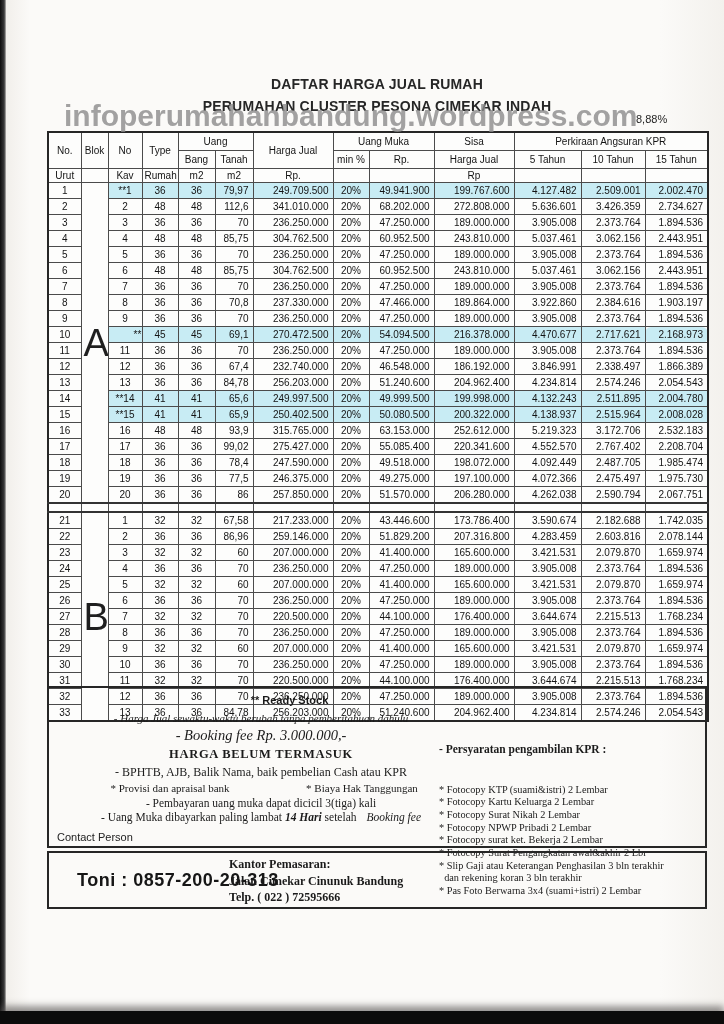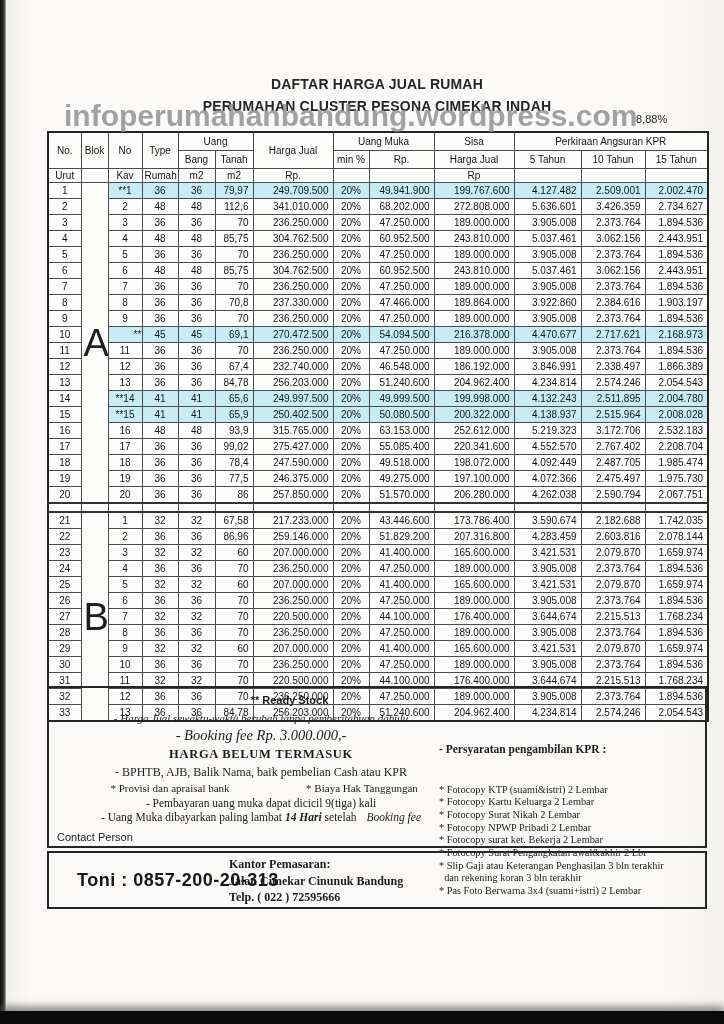--- a/index.html
+++ b/index.html
@@ -595,21 +595,21 @@
     <div class="notes-left">
         <div class="n-ready">** Ready Stock</div>
         <div class="n-it">- Harga Jual sewaktu-waktu berubah tanpa pemberitahuan dahulu</div>
         <div class="n-book">- Booking fee Rp. 3.000.000,-</div>
         <div class="n-caps">HARGA BELUM  TERMASUK</div>
         <div class="n-p12">-  BPHTB, AJB, Balik Nama, baik pembelian Cash atau KPR</div>
         <div class="n-cols">
           <span>* Provisi dan apraisal bank</span>
           <span>* Biaya Hak Tanggungan</span>
         </div>
-        <div class="n-p11">- Pembayaran uang muka dapat dicicil 9(tiga) kali</div>
+        <div class="n-p11">- Pembayaran uang muka dapat dicicil 3(tiga) kali</div>
         <div class="n-p11"><span>- Uang Muka dibayarkan paling lambat </span><span style="font-weight: bold; font-style: italic;">14 Hari</span><span> setelah </span><span style="font-style: italic; margin-left: 7px;">Booking fee</span></div>
       </div>
     <div class="notes-right">
       <div class="nr-title">- Persyaratan pengambilan KPR :</div>
     <div>* Fotocopy KTP (suami&amp;istri) 2 Lembar</div><div>* Fotocopy Kartu Keluarga 2 Lembar</div><div>* Fotocopy Surat Nikah 2 Lembar</div><div>* Fotocopy NPWP Pribadi 2 Lembar</div><div>* Fotocopy surat ket. Bekerja 2 Lembar</div><div>* Fotocopy Surat Pengangkatan awal&amp;akhir 2 Lbr</div><div>* Slip Gaji atau Keterangan Penghasilan 3 bln terakhir</div><div>  dan rekening koran 3 bln terakhir</div><div>* Pas Foto Berwarna 3x4 (suami+istri) 2 Lembar</div></div>
     <div class="contact-person">Contact Person</div>
   </div>
 
   <div class="contact">
     <div class="toni">Toni : 0857-200-20-313</div>

